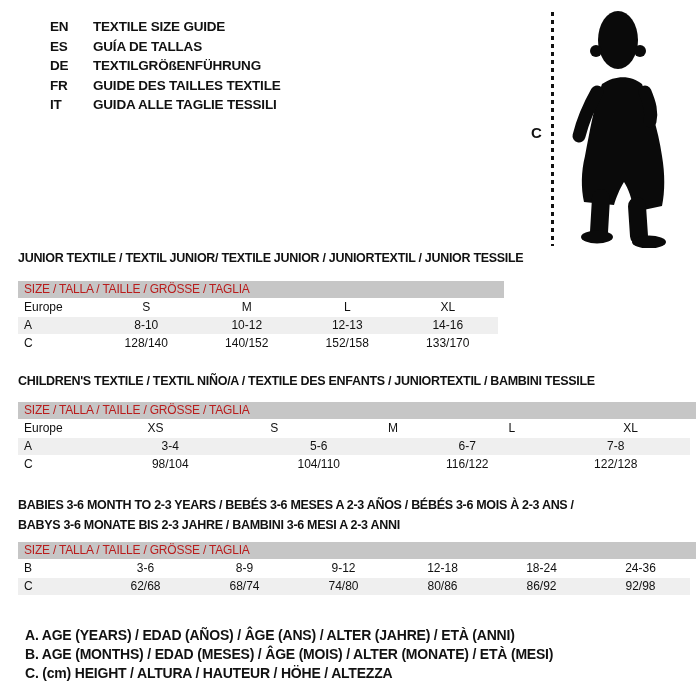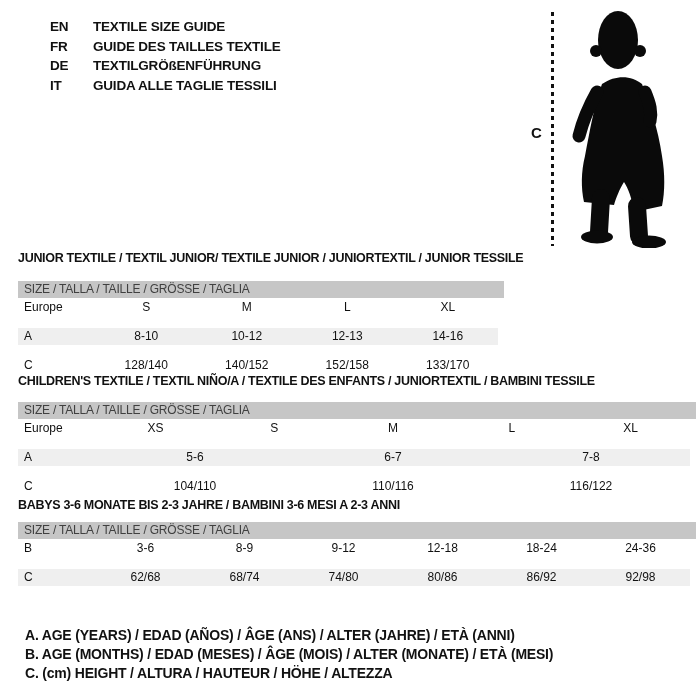--- a/index.html
+++ b/index.html
@@ -16,22 +16,22 @@
   .figure{position:absolute;left:500px;top:0;width:200px;height:260px;}
   .dash-line{position:absolute;left:51px;top:12px;width:3px;height:234px;
     background:repeating-linear-gradient(180deg,#111 0 4px,transparent 4px 8px);}
   .measure-label{position:absolute;left:31px;top:124px;font-size:15px;font-weight:bold;}
   .silhouette{position:absolute;left:70px;top:6px;}
   
   .section{position:absolute;left:18px;}
   .tbl-title{font-weight:bold;font-size:12.5px;letter-spacing:-0.3px;
     white-space:nowrap;line-height:14px;}
   .tbl-header{background:#c6c6c6;height:17px;line-height:17px;padding-left:6px;
-    font-size:12px;color:#404040;letter-spacing:-0.2px;margin-bottom:1px;}
-  .tbl-row{display:flex;height:17px;line-height:17px;font-size:12px;margin-bottom:12px;}
+    font-size:12px;color:#b91c1c;letter-spacing:-0.2px;margin-bottom:1px;}
+  .tbl-row{display:flex;height:17px;line-height:17px;font-size:12px;margin-bottom:1px;}
   .tbl-row.shaded{background:#efefef;}
   .cell{white-space:nowrap;}
   .cell.label{width:72px;padding-left:6px;}
   .cell.val{flex:1;text-align:center;}
   .w1{width:480px;}
   .w2{width:672px;}
   #section-junior{top:251px;}
   #section-junior .tbl-title{margin-bottom:16px;}
   #section-children{top:374px;}
   #section-children .tbl-title{margin-bottom:14px;}
@@ -45,26 +45,30 @@
 <body>
 
 <div class="page">
 
   <div class="lang-block">
     <div class="lang-row">
       <span class="lang-code">EN</span>
       <span class="lang-label">TEXTILE SIZE GUIDE</span>
     </div>
     <div class="lang-row">
-      <span class="lang-code">FR</span>
-      <span class="lang-label">GUIDE DES TAILLES TEXTILE</span>
+      <span class="lang-code">ES</span>
+      <span class="lang-label">GUÍA DE TALLAS</span>
     </div>
     <div class="lang-row">
       <span class="lang-code">DE</span>
       <span class="lang-label">TEXTILGRÖßENFÜHRUNG</span>
+    </div>
+    <div class="lang-row">
+      <span class="lang-code">FR</span>
+      <span class="lang-label">GUIDE DES TAILLES TEXTILE</span>
     </div>
     <div class="lang-row">
       <span class="lang-code">IT</span>
       <span class="lang-label">GUIDA ALLE TAGLIE TESSILI</span>
     </div>
   </div>
 
   <div class="figure">
     <span class="measure-label">C</span>
     <div class="dash-line"></div>
@@ -129,36 +133,39 @@
           <div class="tbl-row">
             <span class="cell label">Europe</span>
             <span class="cell val">XS</span>
             <span class="cell val">S</span>
             <span class="cell val">M</span>
             <span class="cell val">L</span>
             <span class="cell val">XL</span>
           </div>
           <div class="tbl-row shaded">
             <span class="cell label">A</span>
+            <span class="cell val">3-4</span>
             <span class="cell val">5-6</span>
             <span class="cell val">6-7</span>
             <span class="cell val">7-8</span>
           </div>
           <div class="tbl-row">
             <span class="cell label">C</span>
+            <span class="cell val">98/104</span>
             <span class="cell val">104/110</span>
-            <span class="cell val">110/116</span>
             <span class="cell val">116/122</span>
+            <span class="cell val">122/128</span>
           </div>
         </div>
     </div>
   </div>
 
   <div class="section" id="section-babies">
     <div class="tbl-title">
+      <div>BABIES 3-6 MONTH TO 2-3 YEARS / BEBÉS 3-6 MESES A 2-3 AÑOS / BÉBÉS 3-6 MOIS À 2-3 ANS /</div>
       <div>BABYS 3-6 MONATE BIS 2-3 JAHRE / BAMBINI 3-6 MESI A 2-3 ANNI</div>
     </div>
     <div class="tbl w2">
       <div class="tbl-header w2">SIZE / TALLA / TAILLE / GRÖSSE / TAGLIA</div>
       <div class="tbl-body">
           <div class="tbl-row">
             <span class="cell label">B</span>
             <span class="cell val">3-6</span>
             <span class="cell val">8-9</span>
             <span class="cell val">9-12</span>

